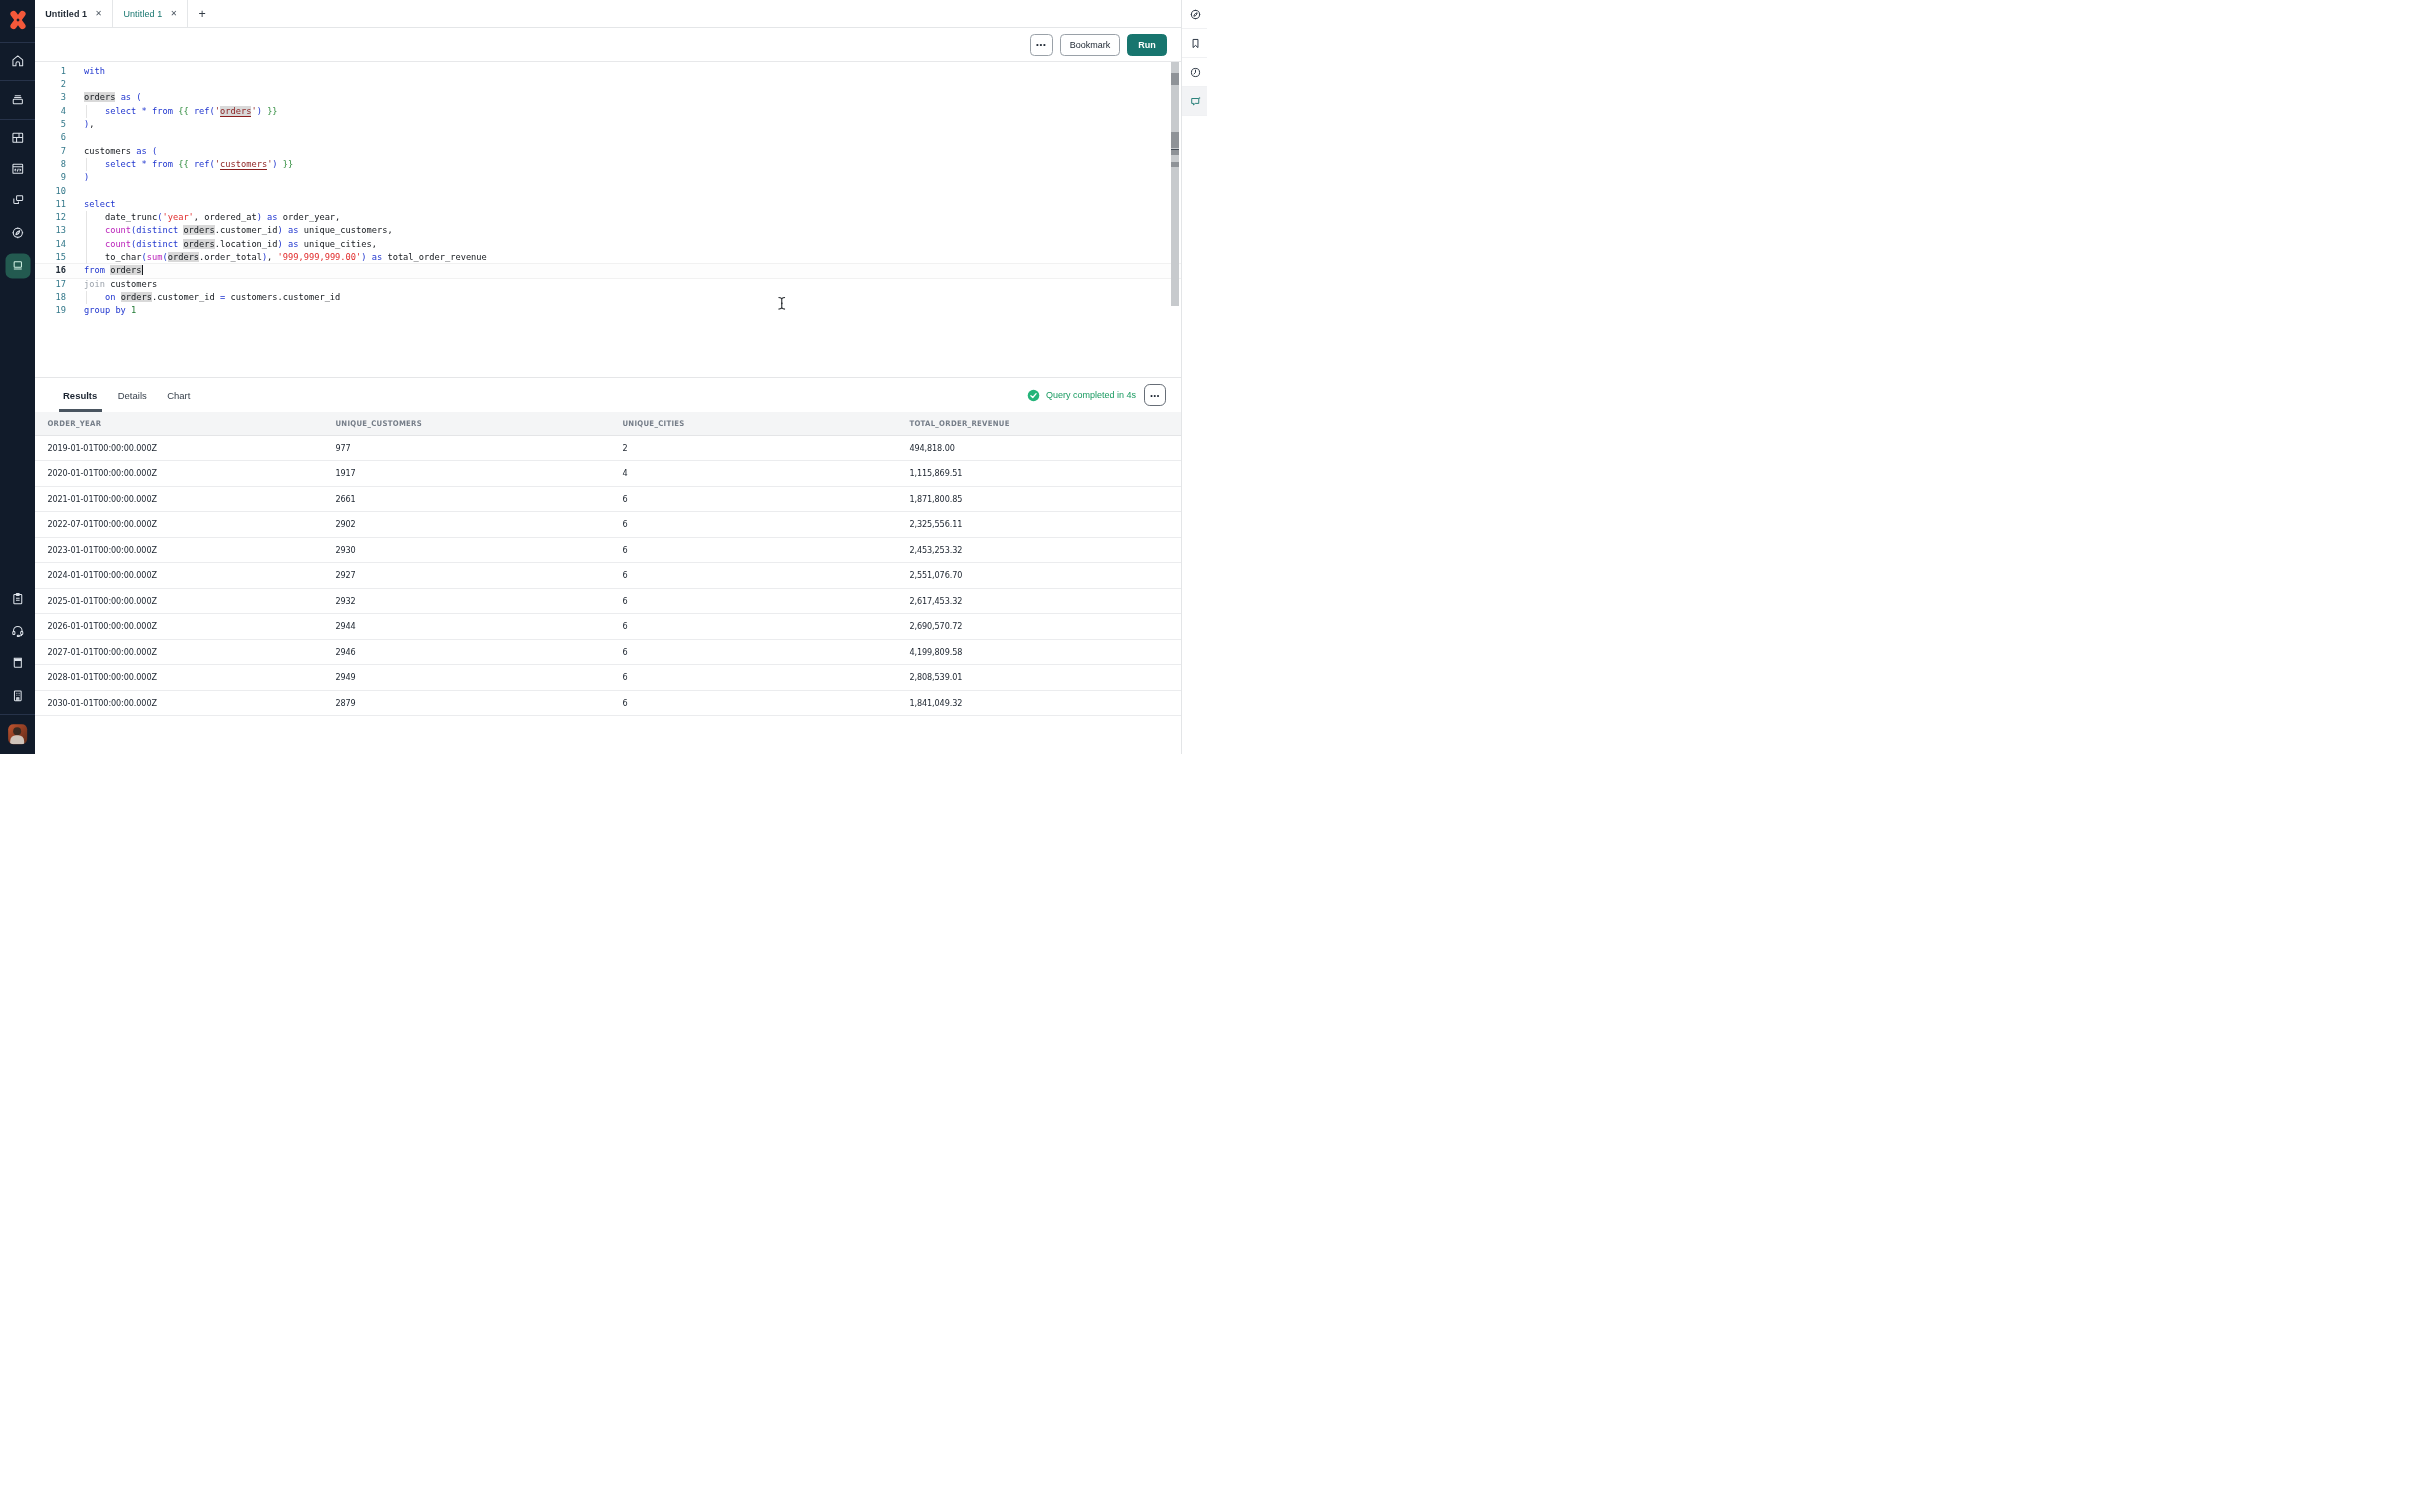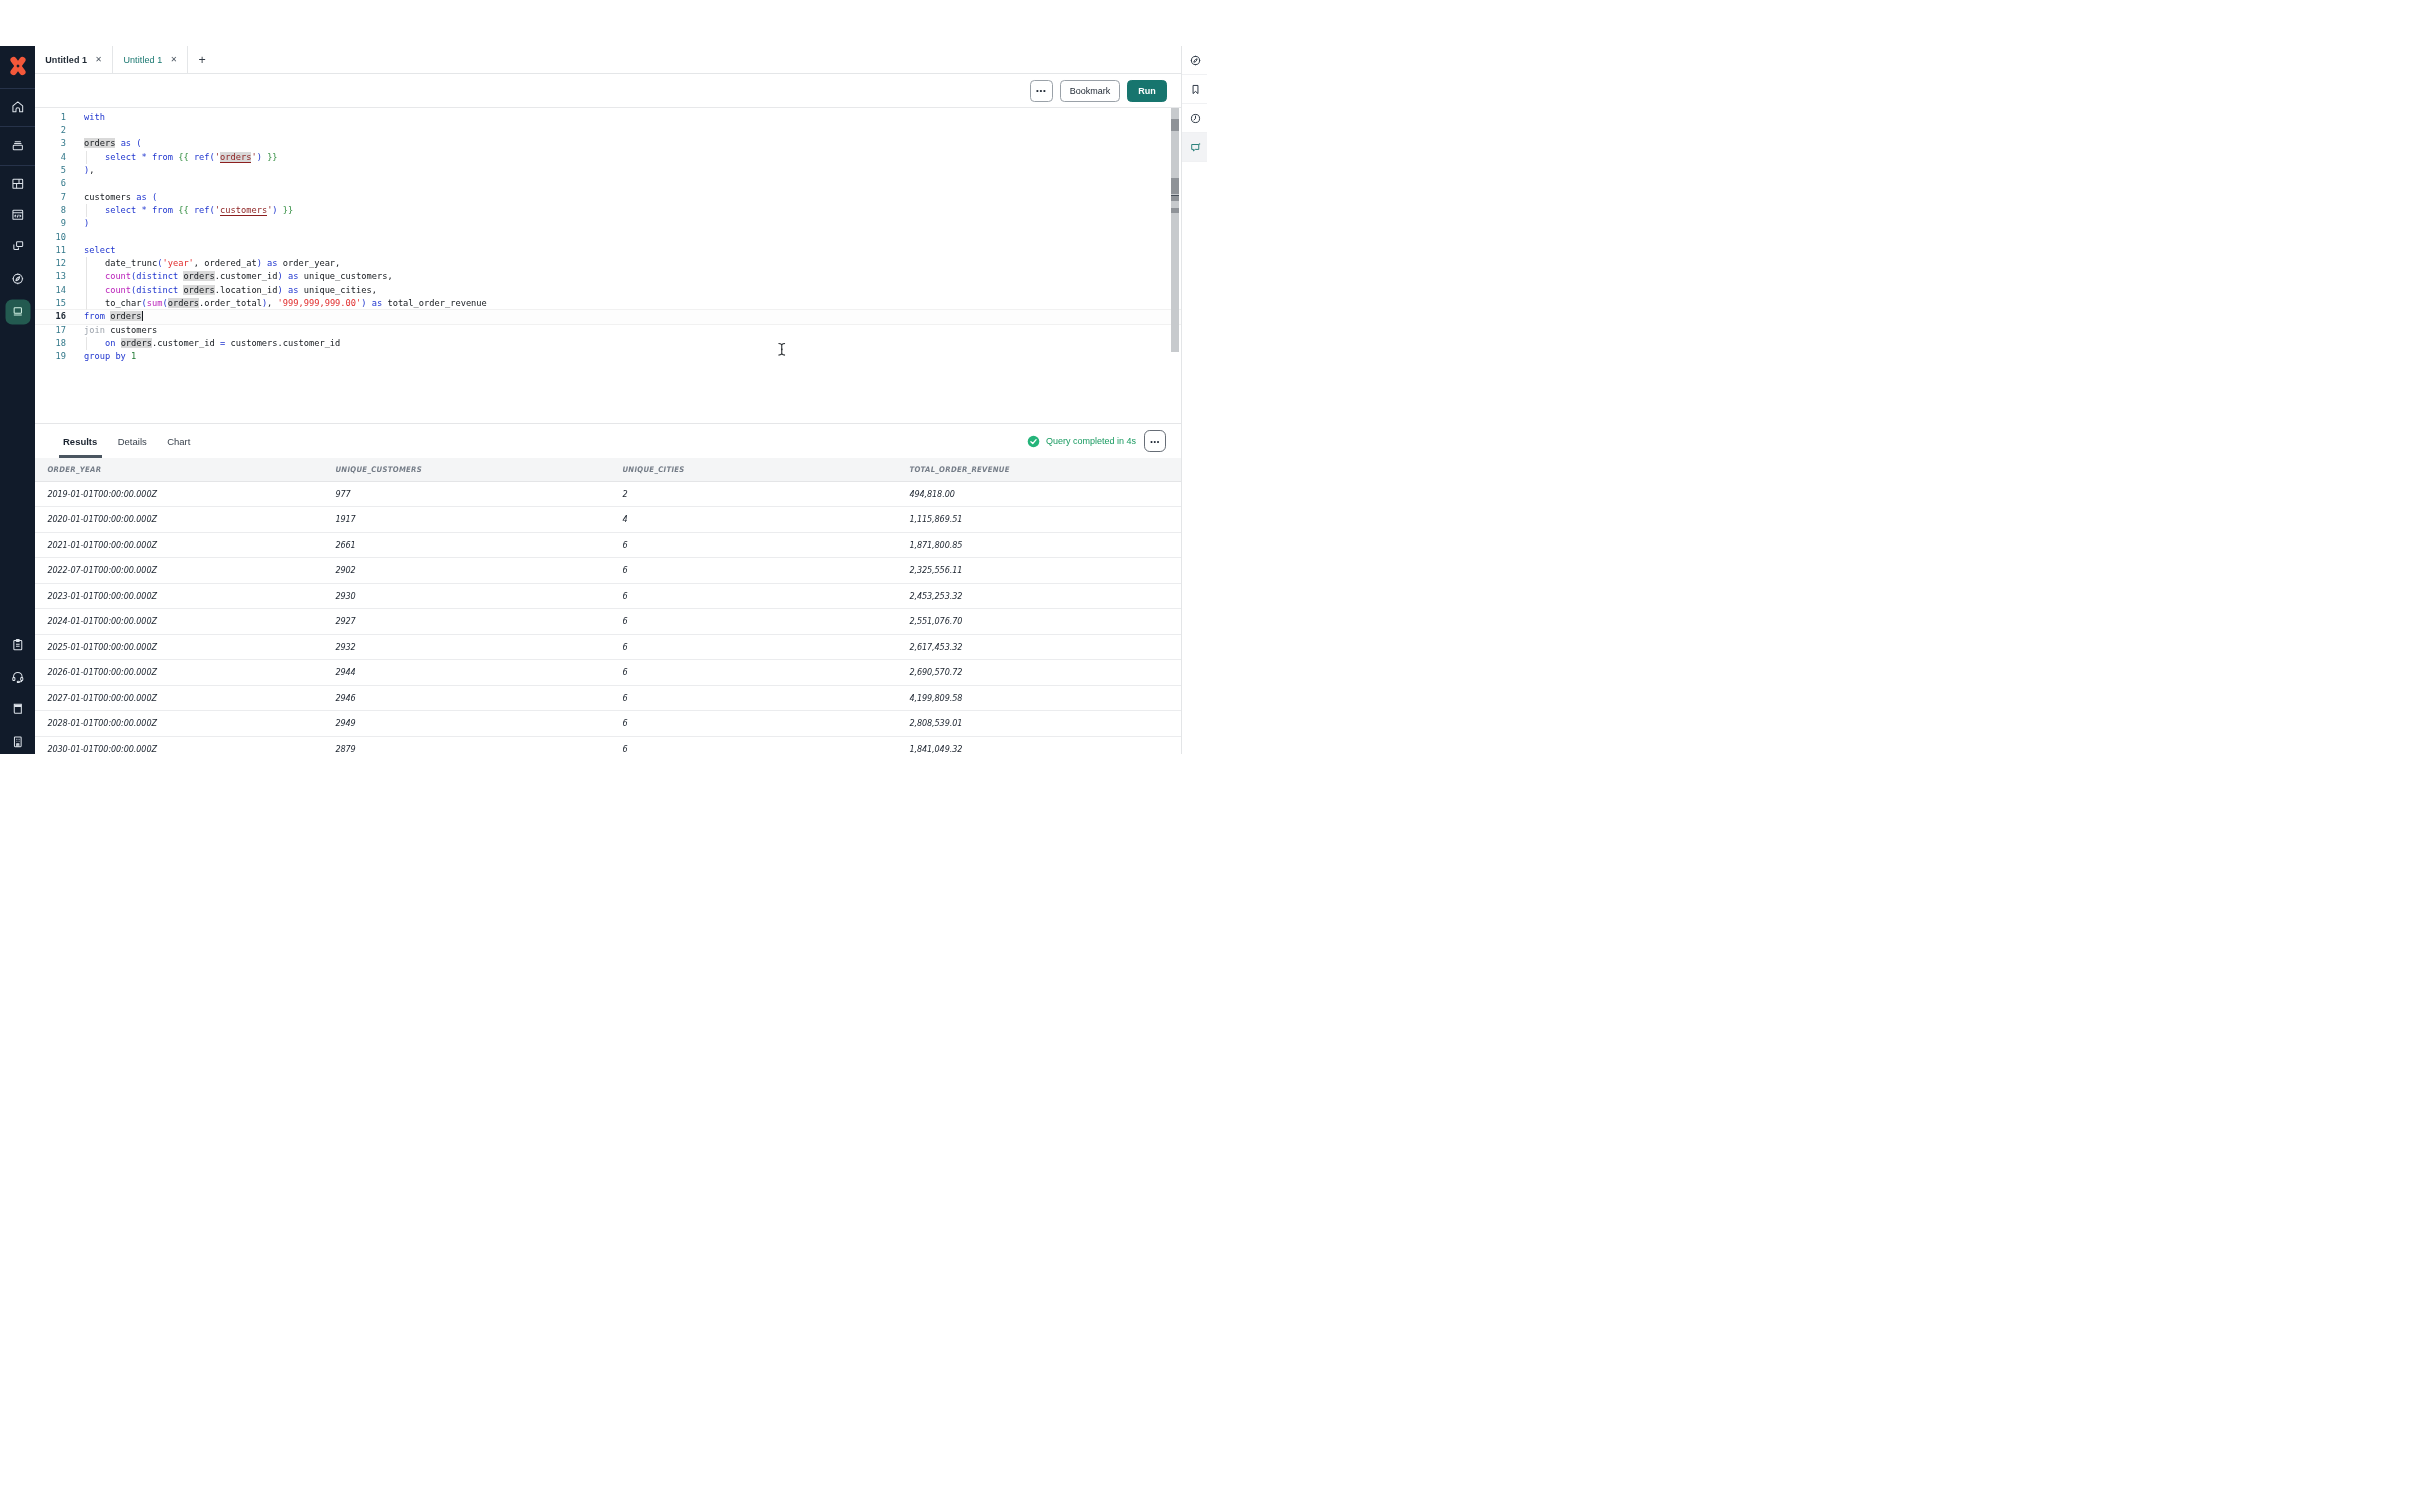--- a/index.html
+++ b/index.html
@@ -1,18 +1,18 @@
 <!DOCTYPE html>
 <html style="font-size:11.7px"><head>
 <meta charset="utf-8">
 <style>
   * { margin:0; padding:0; box-sizing:border-box; }
   html,body { width:1207px; height:754px; overflow:hidden; background:#fff;
     font-family:"Liberation Sans", sans-serif; }
-  .stage { position:relative; width:1207px; height:754px; background:#f0abfc;margin-top:46px; }
+  .stage { position:relative; width:1207px; height:754px; background:#f0abfc; }
 
   
   .lsb { position:absolute; left:0; top:0; width:35px; height:754px; background:#111b2a; z-index:5; }
   .lsb .item { position:absolute; left:50%; transform:translate(-50%,-50%); width:25px; height:25px;
     display:flex; align-items:center; justify-content:center; color:#dde3ea; border-radius:6.6px; }
   .lsb .item svg { width:14.6px; height:14.6px; }
   .lsb .item.active { background:#235a50; color:#d2f1e3; }
   .lsb .divider { position:absolute; left:0; width:35px; height:0.7px; background:#27334a; }
   .logo { position:absolute; left:50%; top:19.7px; transform:translate(-50%,-50%); width:20.4px; height:20.4px; }
   .avatar { position:absolute; left:50%; top:734px; transform:translate(-50%,-50%); width:19.7px; height:19.7px;
@@ -73,21 +73,21 @@
   .rtab { position:relative; height:34px; display:flex; align-items:center; margin-right:20.4px;
     font-size:9.5px; color:#39424d; }
   .rtab.active { font-weight:700; color:#1b2430; }
   .rtab.active::after { content:""; position:absolute; left:-4.4px; right:-4.4px; bottom:0; height:2.9px; background:#4a5560; }
   .rstatus { position:absolute; right:45px; top:0; height:34px; display:flex; align-items:center; gap:5.8px;
     color:#189a60; font-size:9px; }
   .rmore { position:absolute; right:14.6px; top:5.8px; width:22.6px; height:22.6px; border:0.7px solid #666d76; border-radius:5.8px;
     background:#fff; display:flex; align-items:center; justify-content:center; font-size:7.3px; letter-spacing:0.7px; color:#1b2430; }
 
   table.grid { border-collapse:collapse; width:100%; table-layout:fixed;
-    font-family:"DejaVu Sans", sans-serif; font-stretch:condensed; letter-spacing:-0.1px;font-style:italic; }
+    font-family:"DejaVu Sans", sans-serif; font-stretch:condensed; letter-spacing:-0.1px; }
   table.grid col.c1{width:288px} table.grid col.c2{width:287px} table.grid col.c3{width:287px}
   table.grid th { height:23px; background:#f4f5f6; border-bottom:0.7px solid #e4e5e7; text-align:left;
     padding-left:12.4px; font-size:7.7px; color:#757d88; font-weight:700; letter-spacing:0.3px; }
   table.grid td { height:25.5px; border-bottom:0.7px solid #ebecee; padding-left:12.4px; font-size:9px; color:#1b232e; }
 </style>
 </head>
 <body>
 
 <div class="stage">
 

